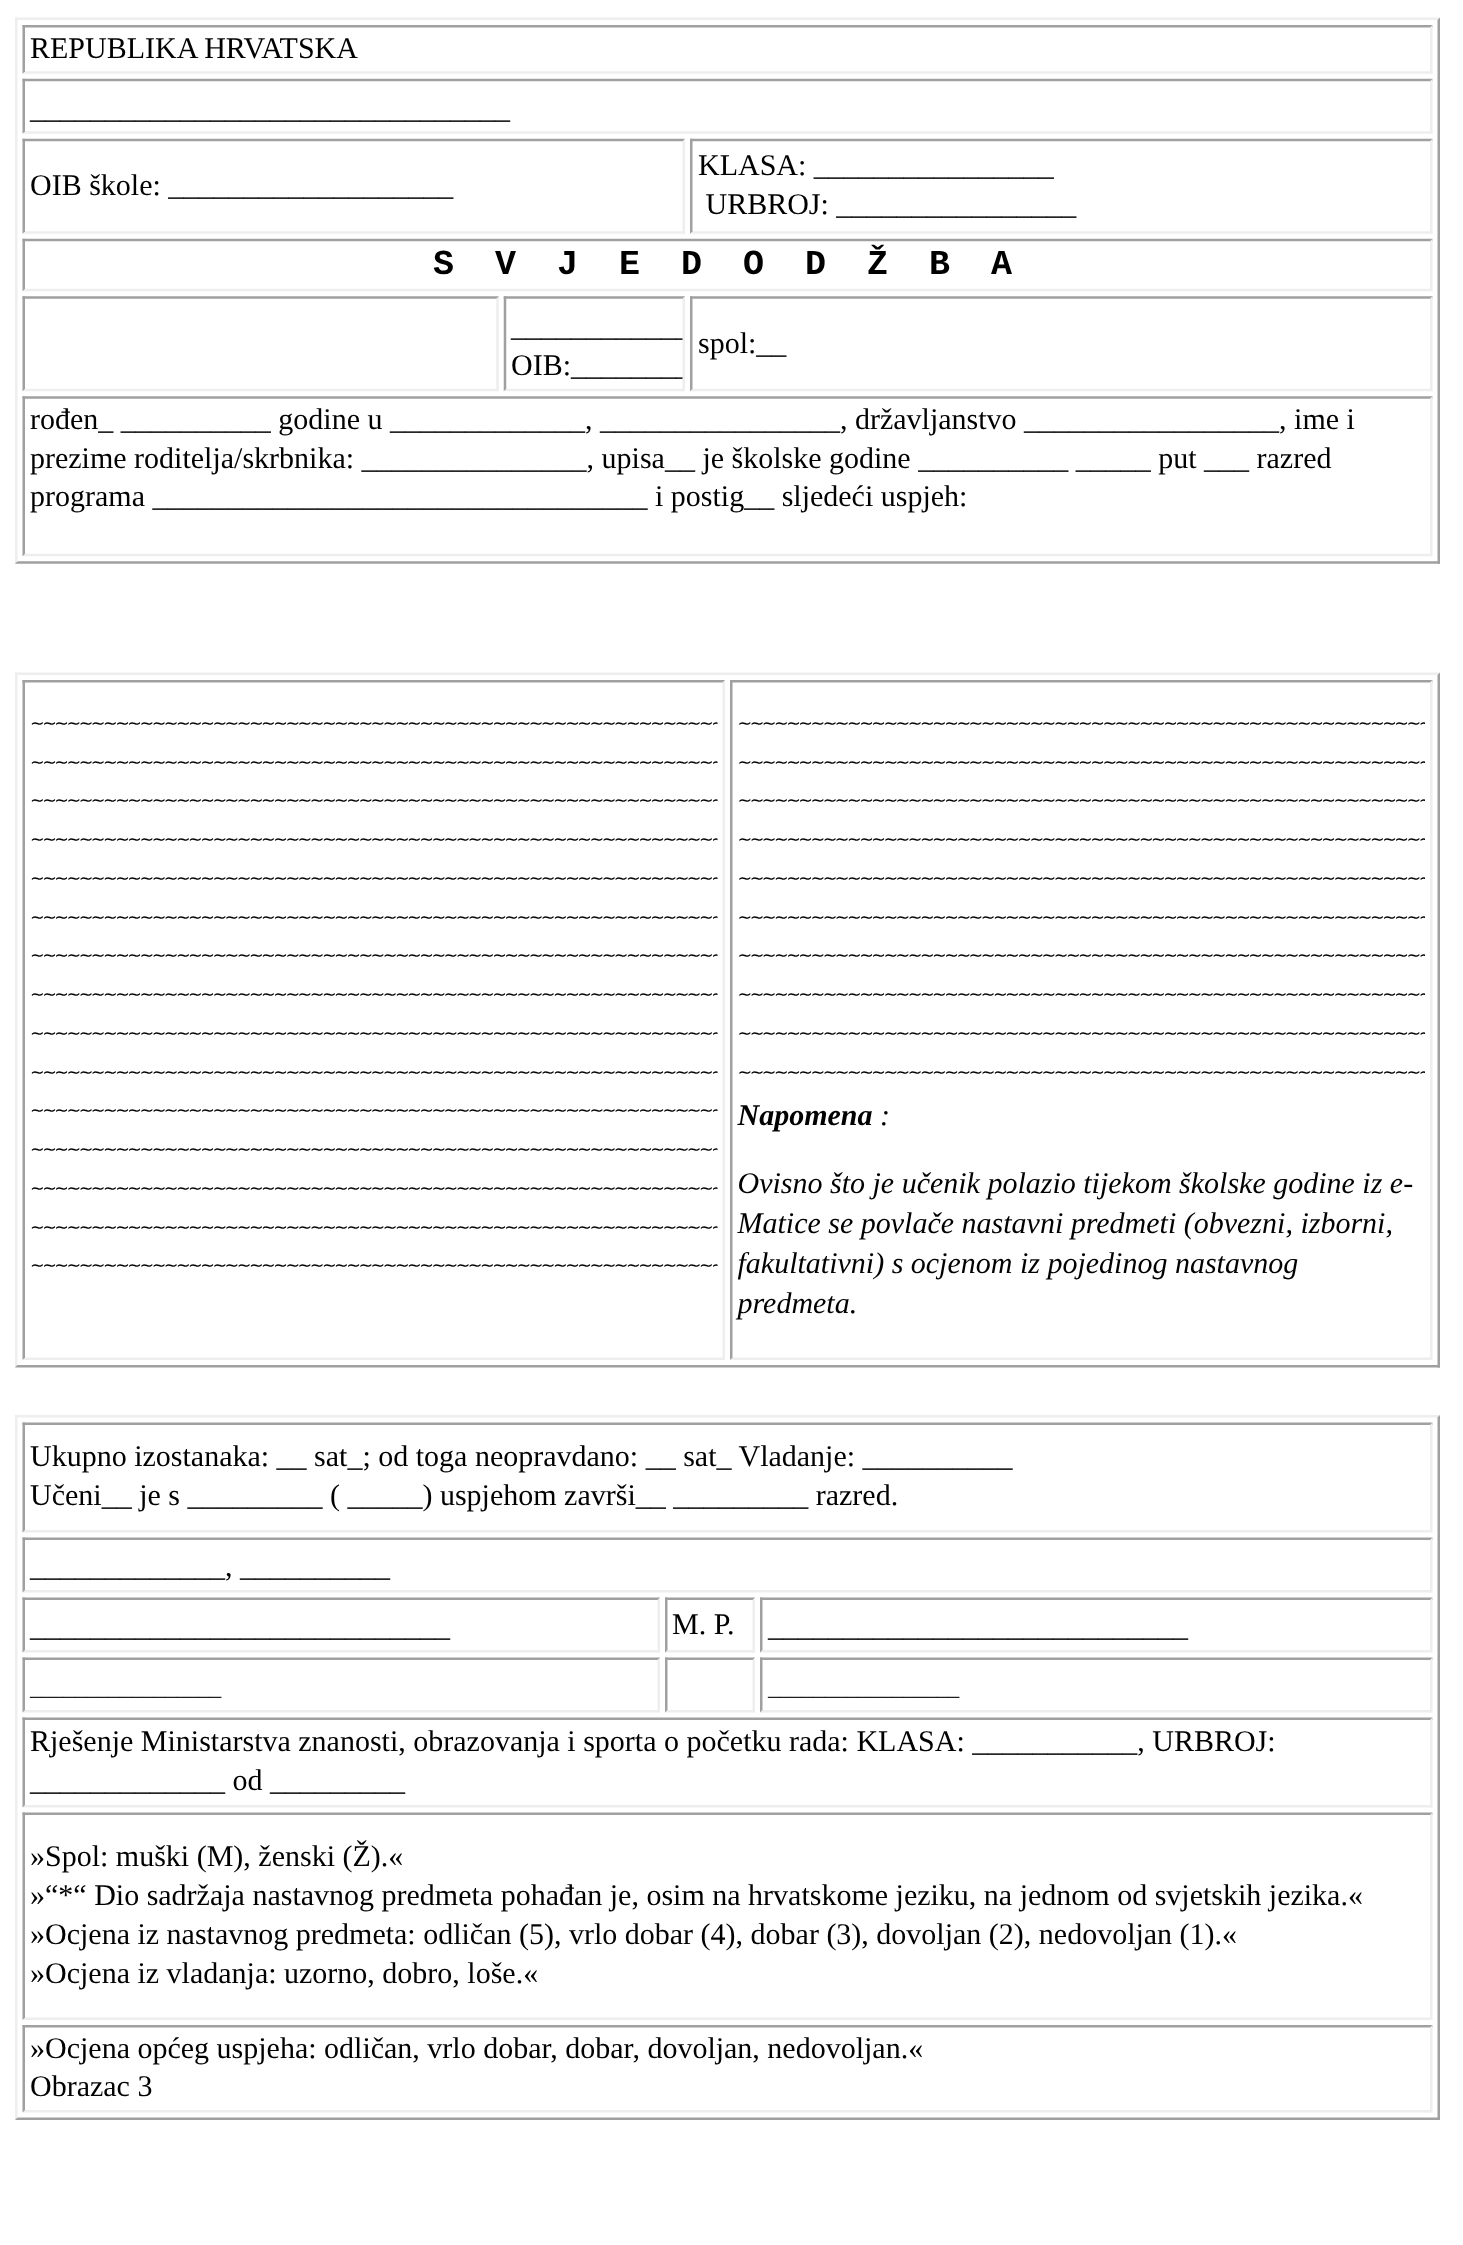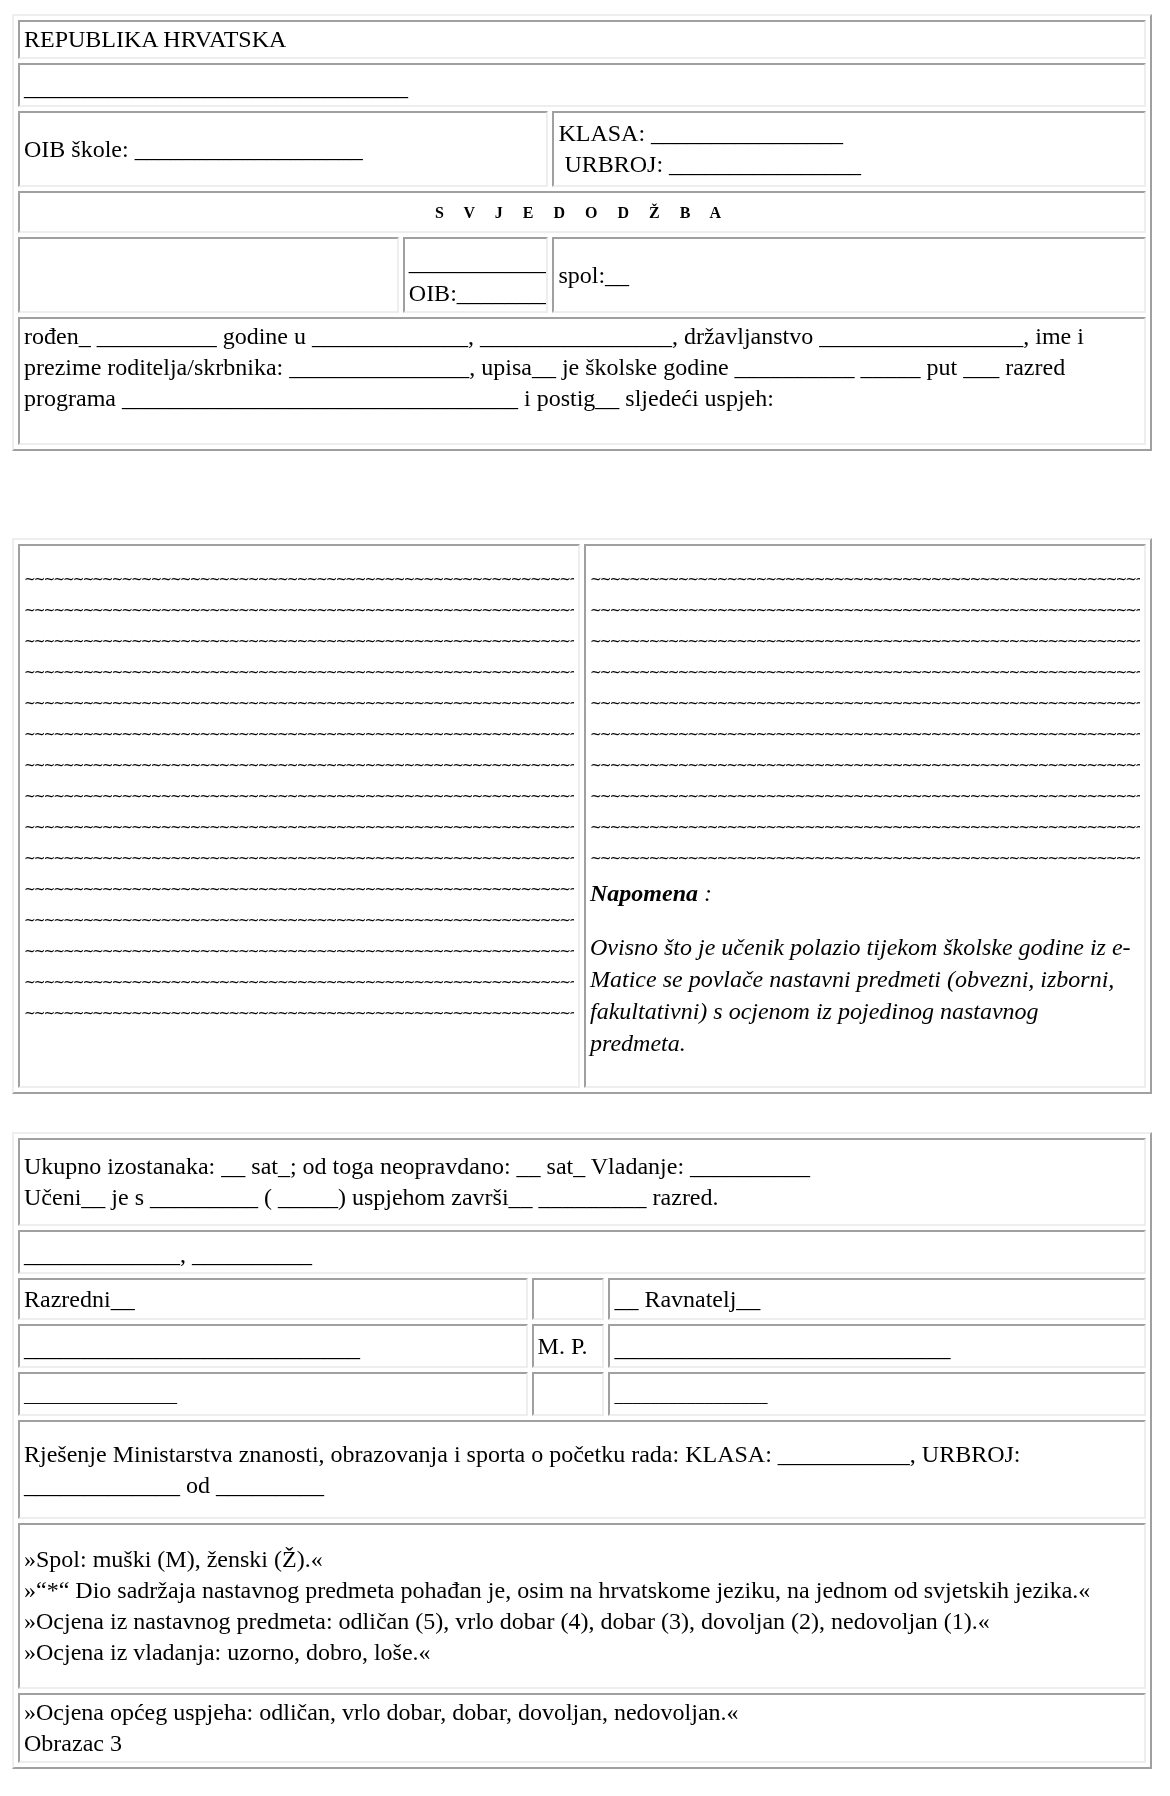--- a/index.html
+++ b/index.html
@@ -12,21 +12,21 @@
     border-collapse: separate; border-spacing: 4px;
     border: 2px solid; border-color: #eeeeee #a0a0a0 #a0a0a0 #eeeeee;
     table-layout: fixed;
   }
   table.frm td {
     border: 2px solid; border-color: #a0a0a0 #eeeeee #eeeeee #a0a0a0;
     padding: 2px 4px; vertical-align: middle; line-height: 31px;
     overflow: hidden;
   }
   .center { text-align: center; }
-  .bold { font-weight: bold; letter-spacing: 8px; font-size: 16px; }
+  .bold { font-weight: bold; letter-spacing: 8px; font-size: 28px; font-family: Liberation Mono, monospace; }
   .waves { font-family: "DejaVu Sans", sans-serif; font-size: 14px; line-height: 31px; white-space: nowrap; overflow: hidden; letter-spacing: -2px; }
   .note-head { font-weight: bold; font-style: italic; margin-top: 4px; }
   .note-body { font-style: italic; line-height: 32px; margin-top: 22px; }
 </style>
 </head>
 <body>
 
 <table class="frm" style="top:14px;">
   <colgroup>
       <col style="width:34%">
@@ -115,36 +115,31 @@
   <tbody>
       <tr style="height:88px">
     <td colspan="3">
       <div> Ukupno izostanaka: __ sat_; od toga neopravdano: __ sat_ Vladanje: __________</div>
       <div>Učeni__ je s _________ ( _____) uspjehom završi__ _________ razred.</div>
     </td>
   </tr>
   <tr style="height:44px">
     <td colspan="3" style="vertical-align:bottom">_____________, __________</td>
   </tr>
-  <tr style="height:42px">
-    <td>Razredni__</td>
-    <td></td>
-    <td>__ Ravnatelj__</td>
-  </tr>
   <tr style="height:44px">
     <td style="vertical-align:bottom">____________________________</td>
     <td>M. P.</td>
     <td style="vertical-align:bottom">____________________________</td>
   </tr>
   <tr style="height:44px">
     <td style="vertical-align:bottom; font-size:18px">_________________</td>
     <td></td>
     <td style="vertical-align:bottom; font-size:18px">_________________</td>
   </tr>
-  <tr style="height:99px">
+  <tr style="height:72px">
     <td colspan="3">Rješenje Ministarstva znanosti, obrazovanja i sporta o početku rada: KLASA: ___________, URBROJ: _____________ od _________</td>
   </tr>
   <tr style="height:166px">
     <td colspan="3" style="line-height:31px;">
       <div>»Spol: muški (M), ženski (Ž).«</div>
       <div>»“*“ Dio sadržaja nastavnog predmeta pohađan je, osim na hrvatskome jeziku, na jednom od svjetskih jezika.«</div>
       <div>»Ocjena iz nastavnog predmeta: odličan (5), vrlo dobar (4), dobar (3), dovoljan (2), nedovoljan (1).«</div>
       <div>»Ocjena iz vladanja: uzorno, dobro, loše.«</div>
     </td>
   </tr>

